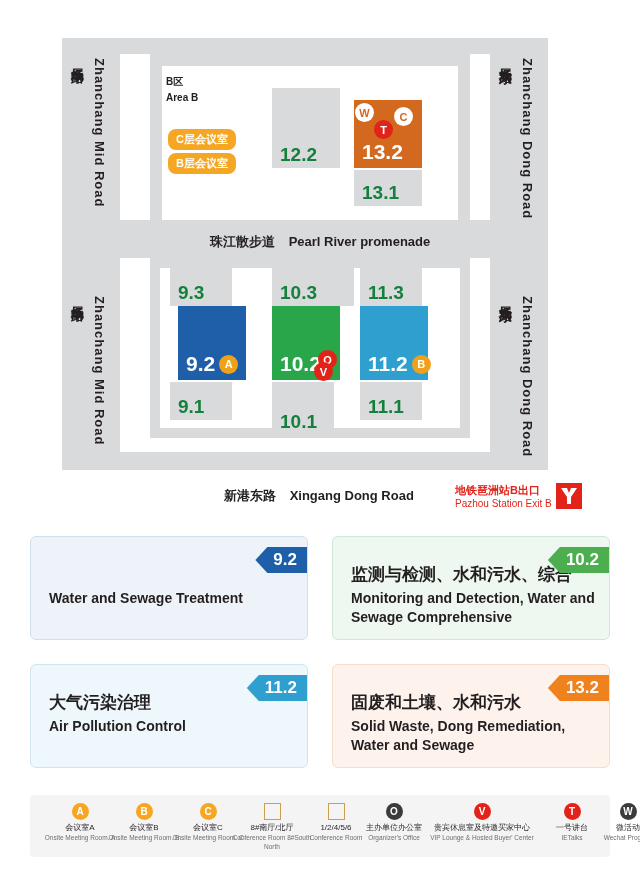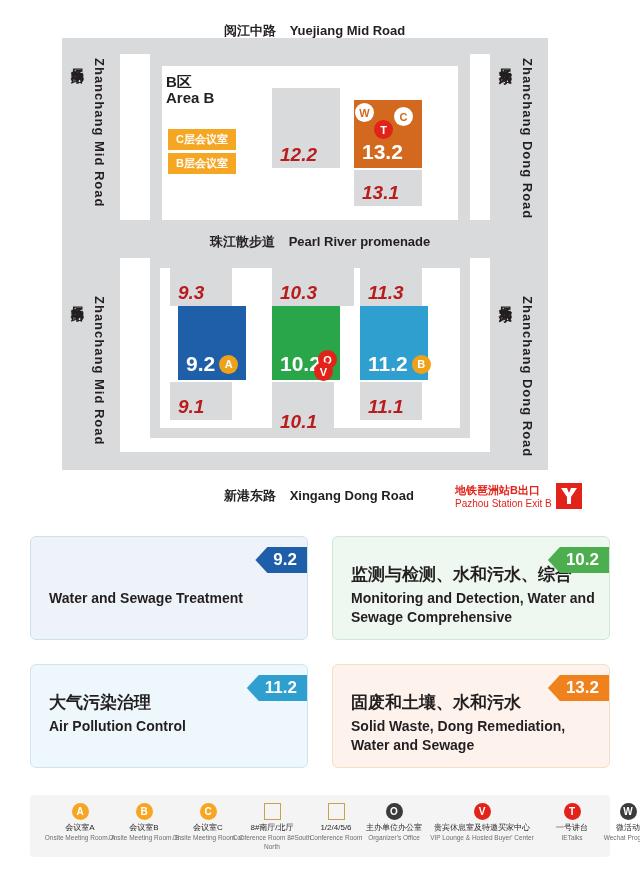--- a/index.html
+++ b/index.html
@@ -18,38 +18,38 @@
 
   .road-label{position:absolute;font-size:13px;font-weight:bold;color:#231f20;white-space:nowrap;}
   .road-label .en{font-weight:bold;}
   .vert{writing-mode:vertical-rl;text-orientation:upright;letter-spacing:1px;line-height:15px;}
 
   
   .hall{position:absolute;display:flex;align-items:flex-end;justify-content:flex-start;}
   .hall .num{font-weight:bold;}
 
   .grey-hall{background:#d9dadb;color:#ffffff;}
-  .grey-hall .num{font-size:19px;color:#b91c1c;padding:4px 0 2px 8px;font-style:italic;}
+  .grey-hall .num{font-size:19px;color:#15803d;padding:4px 0 2px 8px;}
 
   .big-hall{position:absolute;}
   .big-hall .numrow{position:absolute;bottom:4px;left:8px;display:flex;align-items:center;gap:4px;}
   .big-hall .num{font-size:21px;color:#ffffff;font-weight:bold;}
 
   .badge{
     width:19px;height:19px;border-radius:50%;
     display:inline-flex;align-items:center;justify-content:center;
     font-size:11px;font-weight:bold;color:#ffffff;
   }
   .badge-white{background:#ffffff;}
   .badge-red{background:#e2231a;color:#ffffff;}
   .badge-yellow{background:#f0a11a;color:#ffffff;}
 
-  .areaB-label{position:absolute;font-size:15px;font-weight:bold;line-height:16px;}
+  .areaB-label{position:absolute;font-size:10px;font-weight:bold;line-height:16px;}
   .meeting-btn{
-    position:absolute;background:#f5a623;color:#ffffff;border-radius:0;
+    position:absolute;background:#f5a623;color:#ffffff;border-radius:8px;
     font-size:11px;font-weight:bold;padding:3px 8px;white-space:nowrap;
   }
 
   .subway{position:absolute;font-size:10px;color:#e2231a;line-height:13px;text-align:left;}
   .subway .cn{font-size:11px;font-weight:bold;}
   .metro-logo{position:absolute;width:26px;height:26px;background:#e2231a;}
 
   
   .cards{position:absolute;left:30px;top:536px;width:580px;}
   .card{
@@ -94,24 +94,20 @@
 
   <div class="road" style="left:150px;top:54px;width:320px;height:12px;"></div>
   <div class="road" style="left:150px;top:66px;width:12px;height:154px;"></div>
   <div class="road" style="left:458px;top:66px;width:12px;height:154px;"></div>
 
   <div class="road" style="left:150px;top:258px;width:320px;height:10px;"></div>
   <div class="road" style="left:150px;top:268px;width:10px;height:170px;"></div>
   <div class="road" style="left:460px;top:268px;width:10px;height:170px;"></div>
   <div class="road" style="left:150px;top:428px;width:320px;height:10px;"></div>
 
-  <div class="road-label" style="left:224px;top:22px;">
-    <span>阅江中路</span>
-    <span class="en" style="margin-left:10px;">Yuejiang Mid Road</span>
-  </div>
 
   <div class="road-label vert" style="left:70px;top:58px;height:130px;"><span>展场中路</span></div>
   <div class="road-label vert" style="left:92px;top:58px;height:130px;writing-mode:vertical-rl;text-orientation:mixed;"><span>Zhanchang Mid Road</span></div>
 
   <div class="road-label vert" style="left:498px;top:58px;height:130px;"><span>展场东路</span></div>
   <div class="road-label vert" style="left:520px;top:58px;height:130px;writing-mode:vertical-rl;text-orientation:mixed;"><span>Zhanchang Dong Road</span></div>
 
   <div class="road-label" style="left:210px;top:233px;">
     <span>珠江散步道</span>
     <span class="en" style="margin-left:10px;">Pearl River promenade</span>

